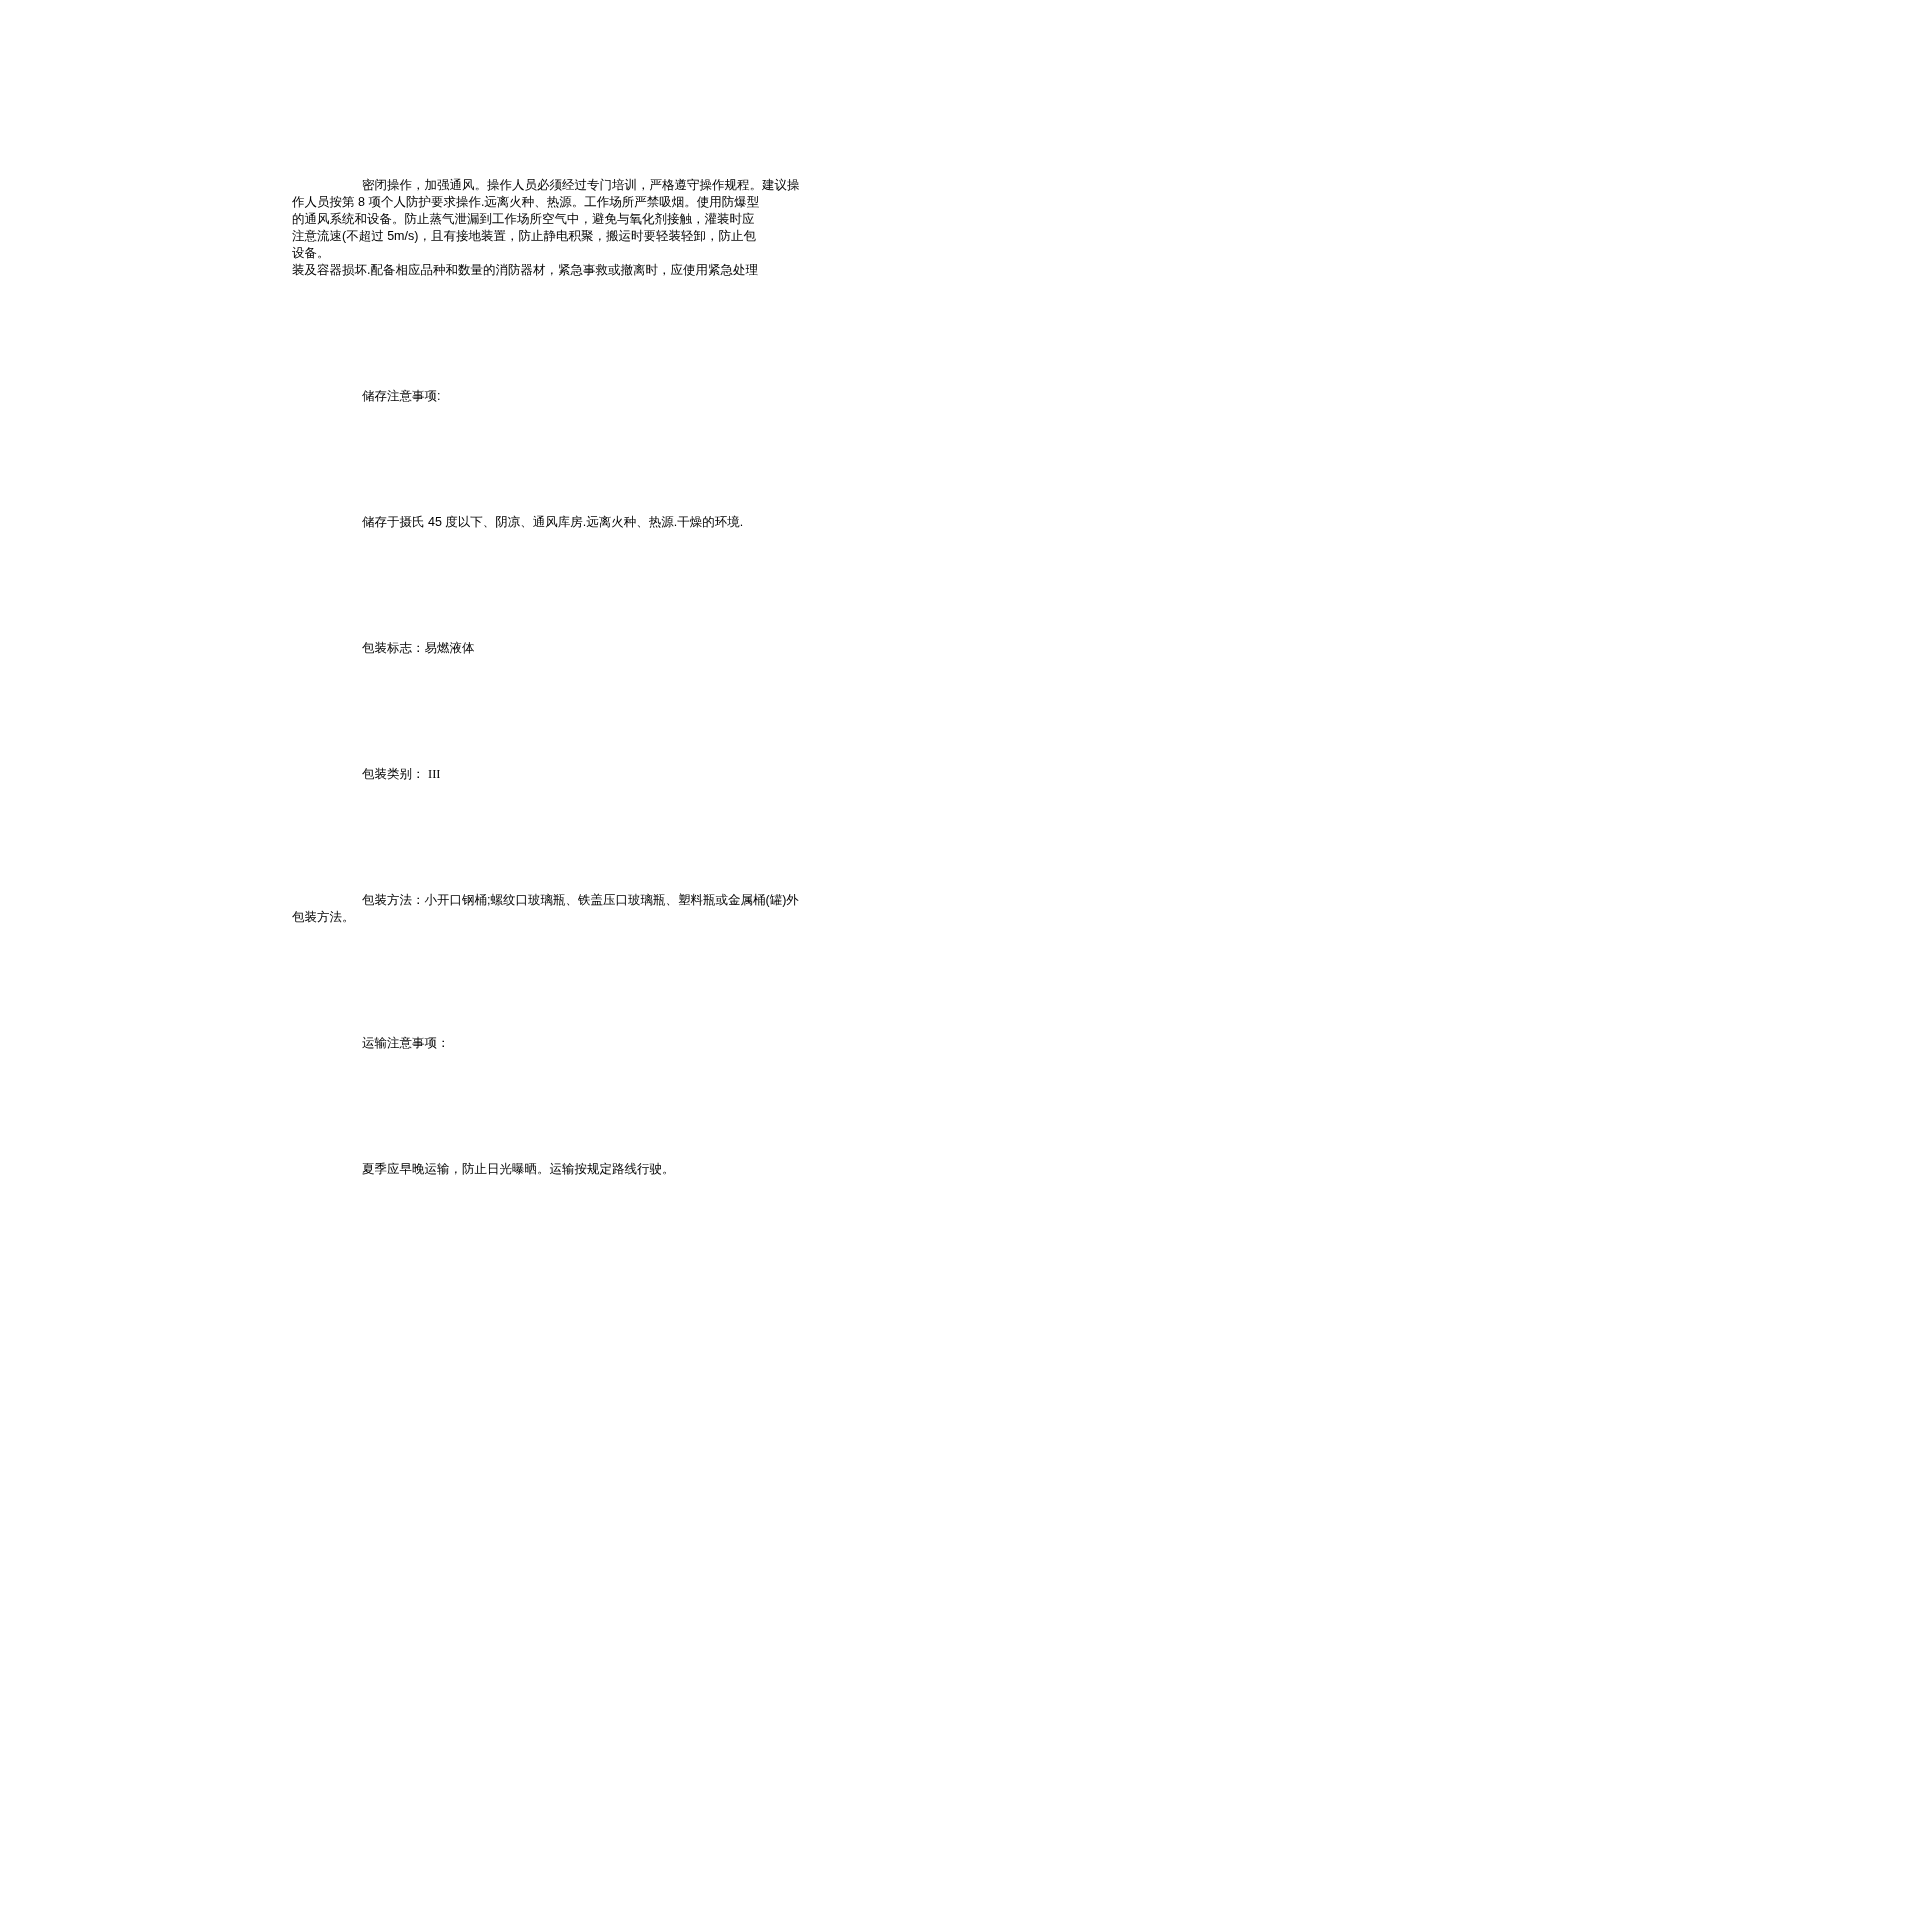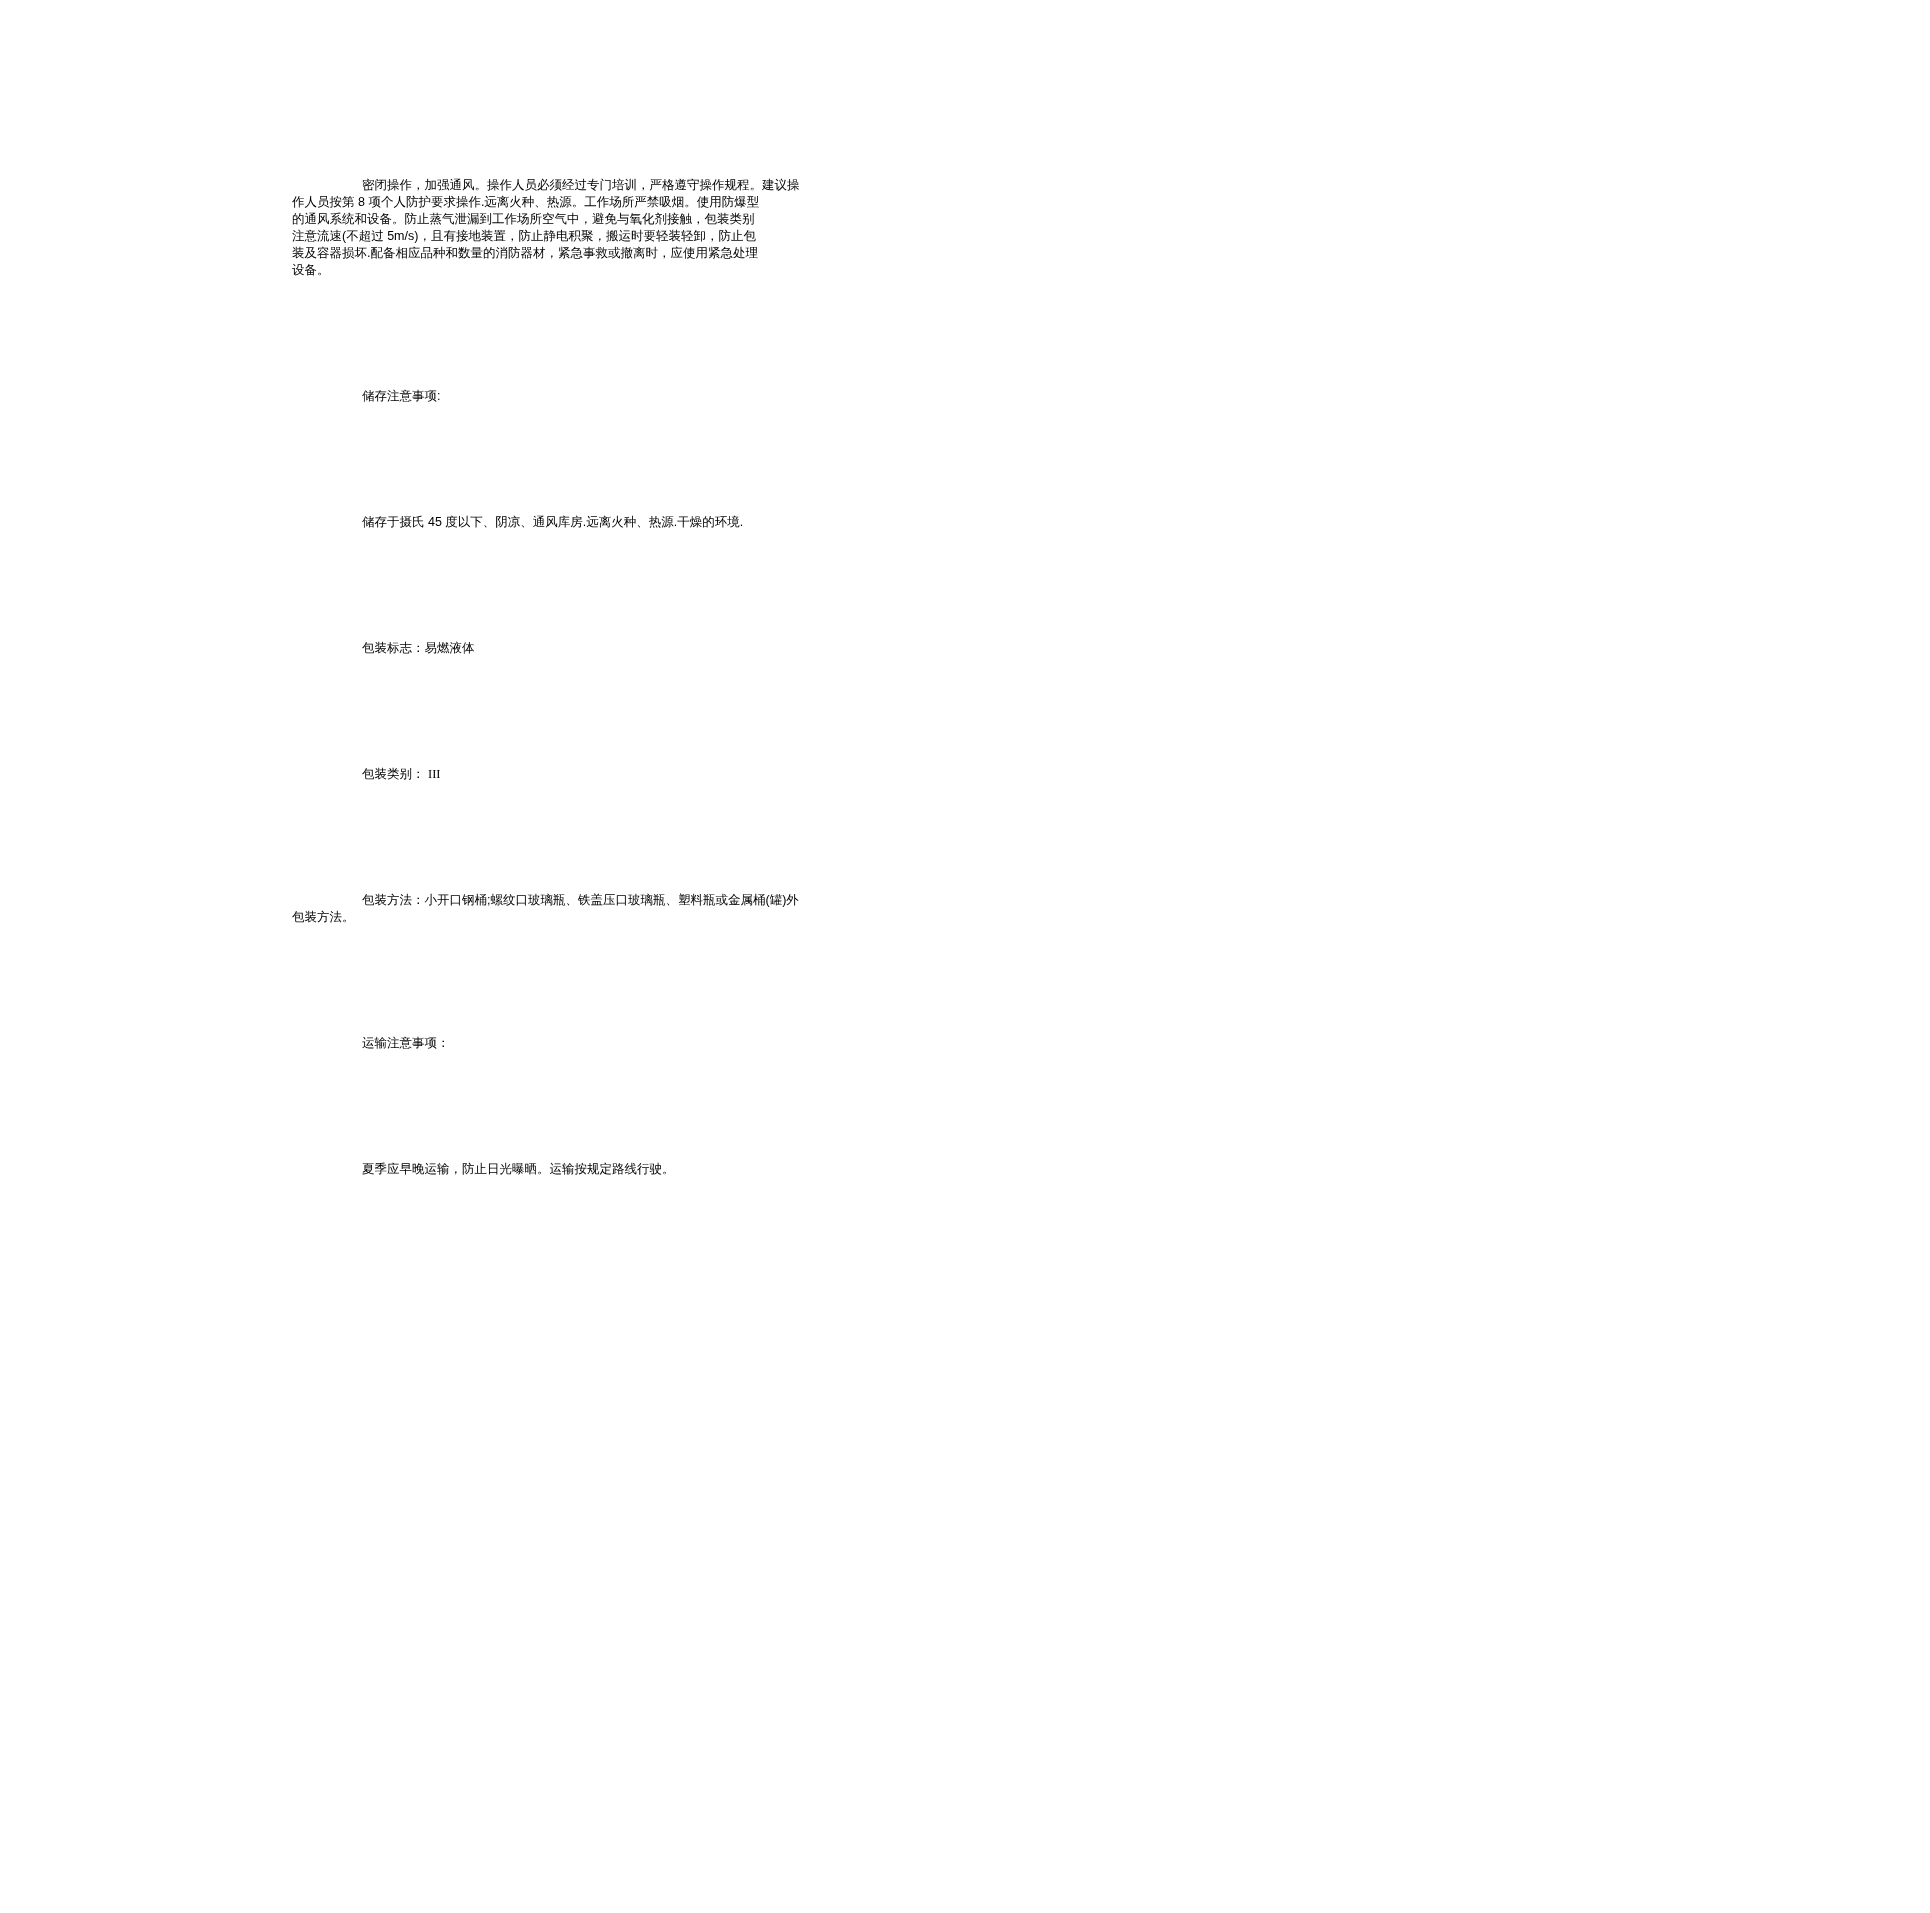--- a/index.html
+++ b/index.html
@@ -36,24 +36,24 @@
 </style>
 </head>
 <body>
 
 <div class="page">
 
   <p class="para">
     </p>
     <div class="line indent">密闭操作，加强通风。操作人员必须经过专门培训，严格遵守操作规程。建议操</div>
     <div class="line">作人员按第 8 项个人防护要求操作.远离火种、热源。工作场所严禁吸烟。使用防爆型</div>
-    <div class="line">的通风系统和设备。防止蒸气泄漏到工作场所空气中，避免与氧化剂接触，包装类别</div>
+    <div class="line">的通风系统和设备。防止蒸气泄漏到工作场所空气中，避免与氧化剂接触，灌装时应</div>
     <div class="line">注意流速(不超过 5m/s)，且有接地装置，防止静电积聚，搬运时要轻装轻卸，防止包</div>
+    <div class="line">设备。</div>
     <div class="line">装及容器损坏.配备相应品种和数量的消防器材，紧急事救或撤离时，应使用紧急处理</div>
-    <div class="line">设备。</div>
   <p></p>
 
   <p class="para">
     </p>
     <div class="line indent">储存注意事项:</div>
   <p></p>
 
   <p class="para">
     </p>
     <div class="line indent">储存于摄氏 45 度以下、阴凉、通风库房.远离火种、热源.干燥的环境.</div>

